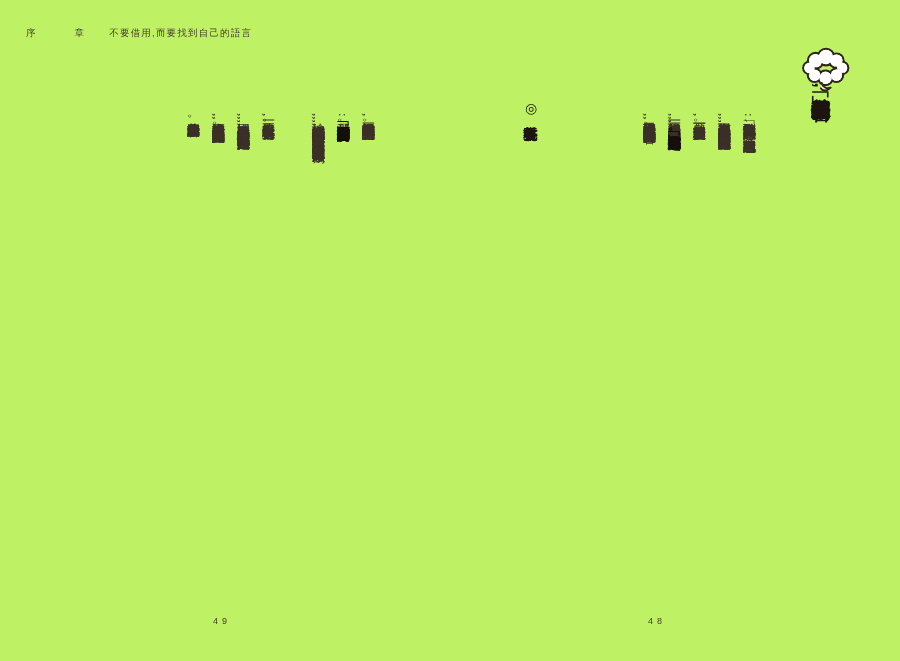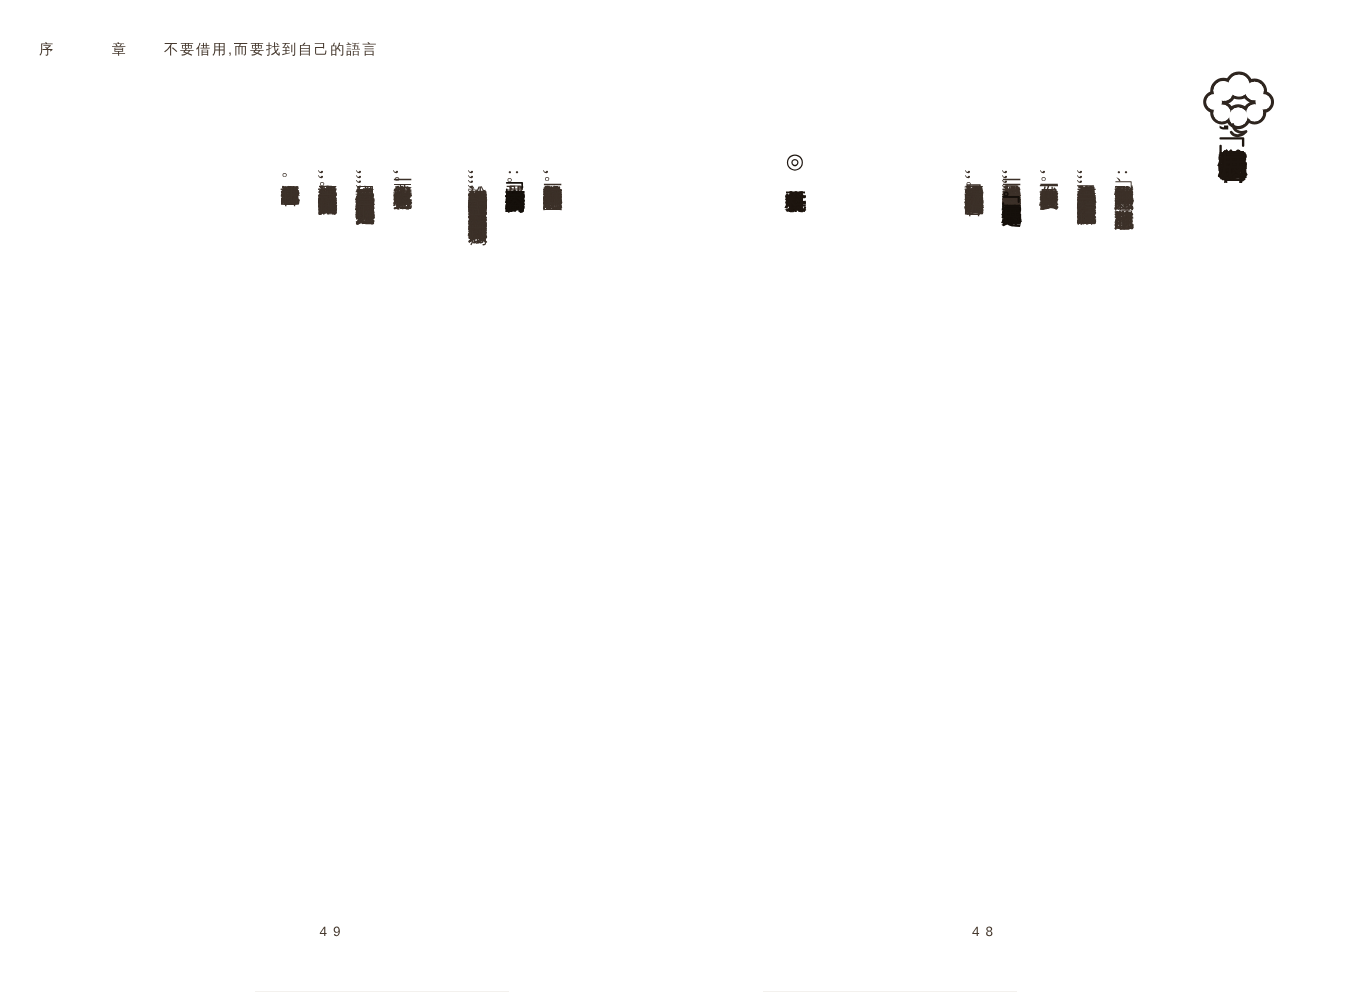--- a/index.html
+++ b/index.html
@@ -1,18 +1,18 @@
 <!DOCTYPE html>
 <html><head>
 <meta charset="utf-8">
 <style>
   html,body{margin:0;padding:0;background:#e9e6e2;}
   .spread{
     position:relative;width:900px;height:661px;margin:0 auto;
-    background:#ffffff;overflow:hidden;
+    background:#bef264;overflow:hidden;
     font-family:"Liberation Serif","DejaVu Serif",serif;
   }
   .vtext{writing-mode:vertical-rl;text-orientation:mixed;}
 
   
   .running-head{
     position:absolute;left:26px;top:27px;
     font-family:"Liberation Sans","DejaVu Sans",sans-serif;
     font-size:9.5px;color:#46392e;letter-spacing:1.2px;white-space:nowrap;
   }

